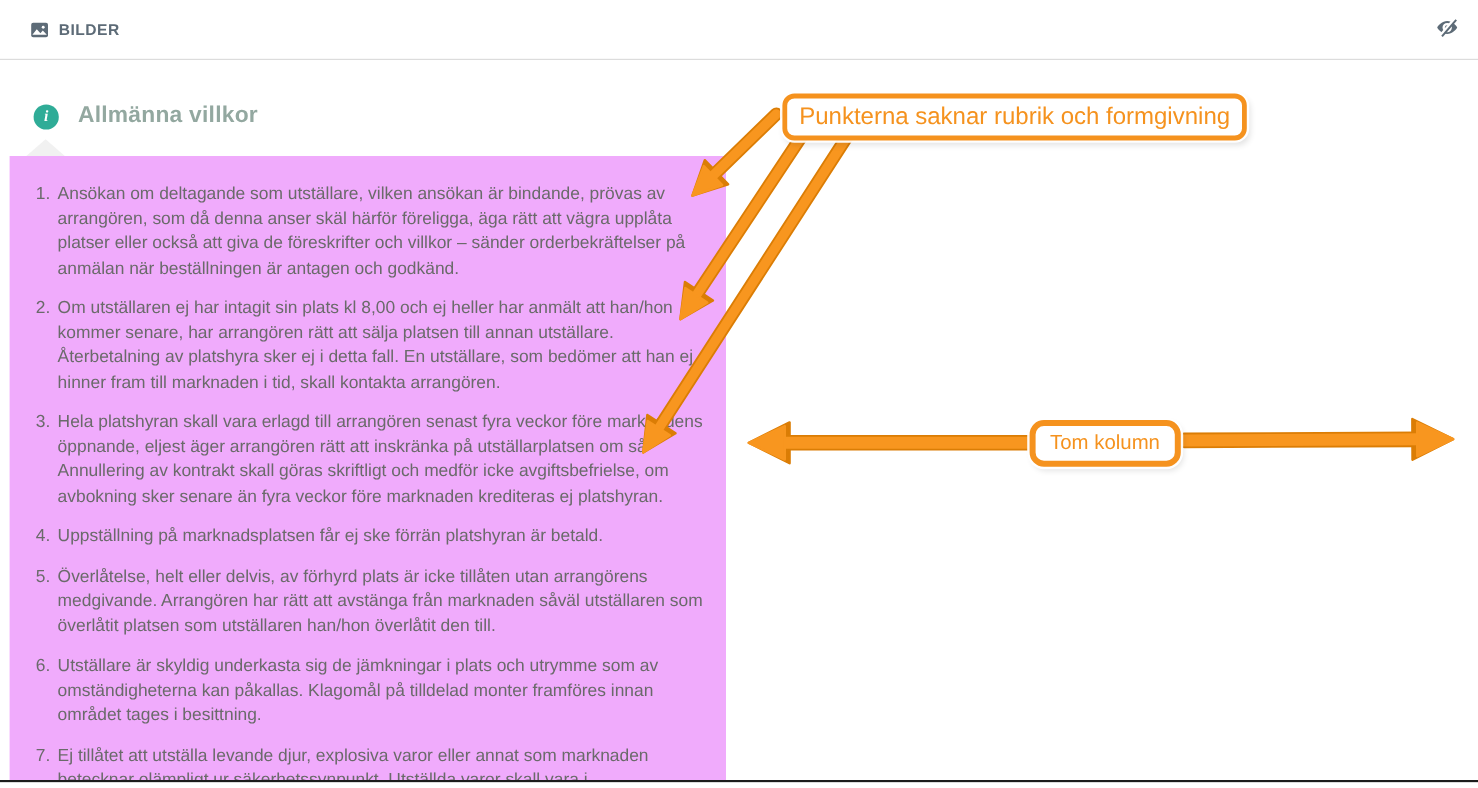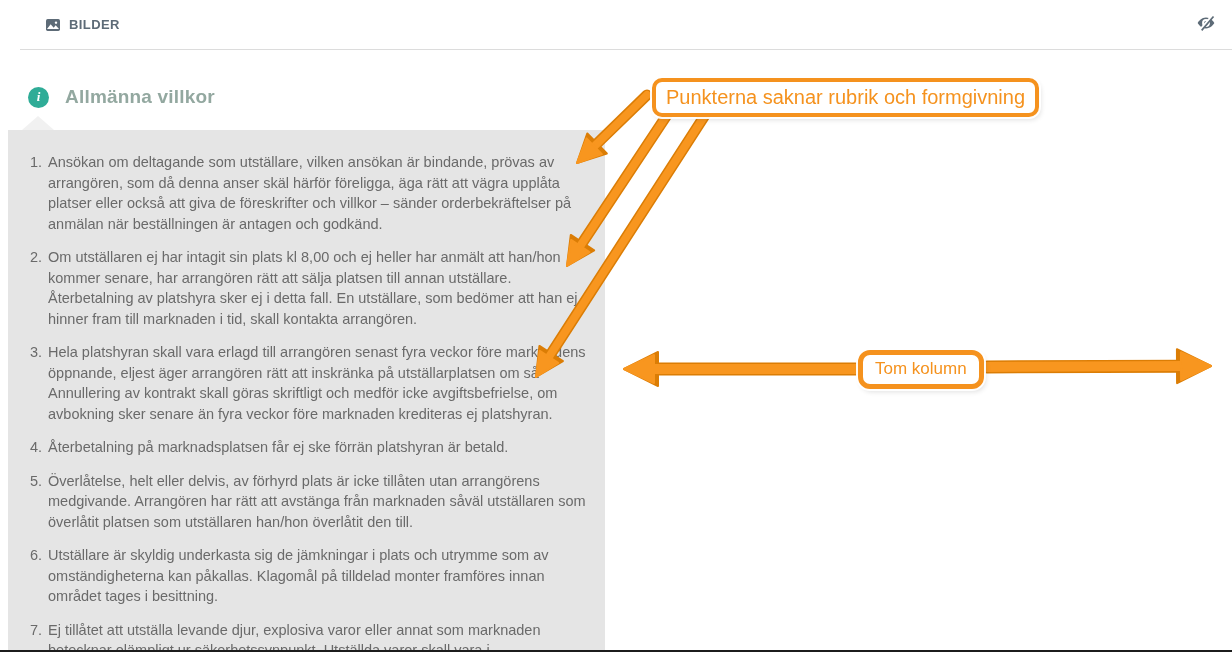--- a/index.html
+++ b/index.html
@@ -7,21 +7,21 @@
   .page {
     position:relative; width:1232px; height:657px; overflow:hidden;
     background:#ffffff;
     font-family:"Liberation Sans", sans-serif;
   }
 
   
   .tabbar {
     position:absolute; top:0; left:0; right:0; height:50px;
     background:#fff; border-bottom:1px solid #dcdcdc;
-    display:flex; align-items:stretch; padding-left:12px;margin-left:20px;
+    display:flex; align-items:stretch; padding-left:12px;
   }
   .tab {
     display:flex; align-items:center; gap:8px;
     padding:0 13px; margin-right:6px; cursor:pointer;
     color:#5d6b77; font-size:13px; font-weight:700; letter-spacing:.4px;
   }
   .tab.active { box-shadow: inset 0 -5px 0 #7ccfd2; }
   .tab .ticon { width:16px; height:16px; display:block; }
   .tabbar-right {
     position:absolute; right:16px; top:0; height:50px;
@@ -47,21 +47,21 @@
 
   
   .panel-caret {
     position:absolute; left:22px; top:116px;
     width:0; height:0;
     border-left:16px solid transparent; border-right:16px solid transparent;
     border-bottom:14px solid #f1f1f1;
   }
   .terms-panel {
     position:absolute; left:8px; top:130px; width:597px; height:520px;
-    background:#e5e5e5; overflow:hidden;
+    background:#f0abfc; overflow:hidden;
     padding:22px 16px 0 14px;
   }
   .terms-list {
     list-style:decimal outside; padding-left:24px;
     color:#6a6a6a; font-size:14.5px; line-height:20.5px;
   }
   .terms-list li { margin-bottom:13px; padding-left:2px; }
   .terms-list li::marker { color:#6a6a6a; }
 
   
@@ -123,21 +123,21 @@
     <span class="info-badge">i</span>
     <span class="section-title">Allmänna villkor</span>
   </div>
 
   <div class="panel-caret"></div>
   <div class="terms-panel">
     <ol class="terms-list">
         <li>Ansökan om deltagande som utställare, vilken ansökan är bindande, prövas av arrangören, som då denna anser skäl härför föreligga, äga rätt att vägra upplåta platser eller också att giva de föreskrifter och villkor – sänder orderbekräftelser på anmälan när beställningen är antagen och godkänd.</li>
         <li>Om utställaren ej har intagit sin plats kl 8,00 och ej heller har anmält att han/hon kommer senare, har arrangören rätt att sälja platsen till annan utställare. Återbetalning av platshyra sker ej i detta fall. En utställare, som bedömer att han ej hinner fram till marknaden i tid, skall kontakta arrangören.</li>
         <li>Hela platshyran skall vara erlagd till arrangören senast fyra veckor före marknadens öppnande, eljest äger arrangören rätt att inskränka på utställarplatsen om så Annullering av kontrakt skall göras skriftligt och medför icke avgiftsbefrielse, om avbokning sker senare än fyra veckor före marknaden krediteras ej platshyran.</li>
-        <li>Återbetalning på marknadsplatsen får ej ske förrän platshyran är betald.</li>
+        <li>Uppställning på marknadsplatsen får ej ske förrän platshyran är betald.</li>
         <li>Överlåtelse, helt eller delvis, av förhyrd plats är icke tillåten utan arrangörens medgivande. Arrangören har rätt att avstänga från marknaden såväl utställaren som överlåtit platsen som utställaren han/hon överlåtit den till.</li>
         <li>Utställare är skyldig underkasta sig de jämkningar i plats och utrymme som av omständigheterna kan påkallas. Klagomål på tilldelad monter framföres innan området tages i besittning.</li>
         <li>Ej tillåtet att utställa levande djur, explosiva varor eller annat som marknaden betecknar olämpligt ur säkerhetssynpunkt. Utställda varor skall vara i överensstämmelse med statliga myndigheter och/eller kontrollorgans bestämmelser och skall där så erfordras vara försedda med godkännande från</li>
       </ol>
   </div>
 
   <div class="bottom-edge"></div>
   <div class="below-edge"></div>
 
   <svg class="arrow-layer" id="arrows" xmlns="http://www.w3.org/2000/svg">

